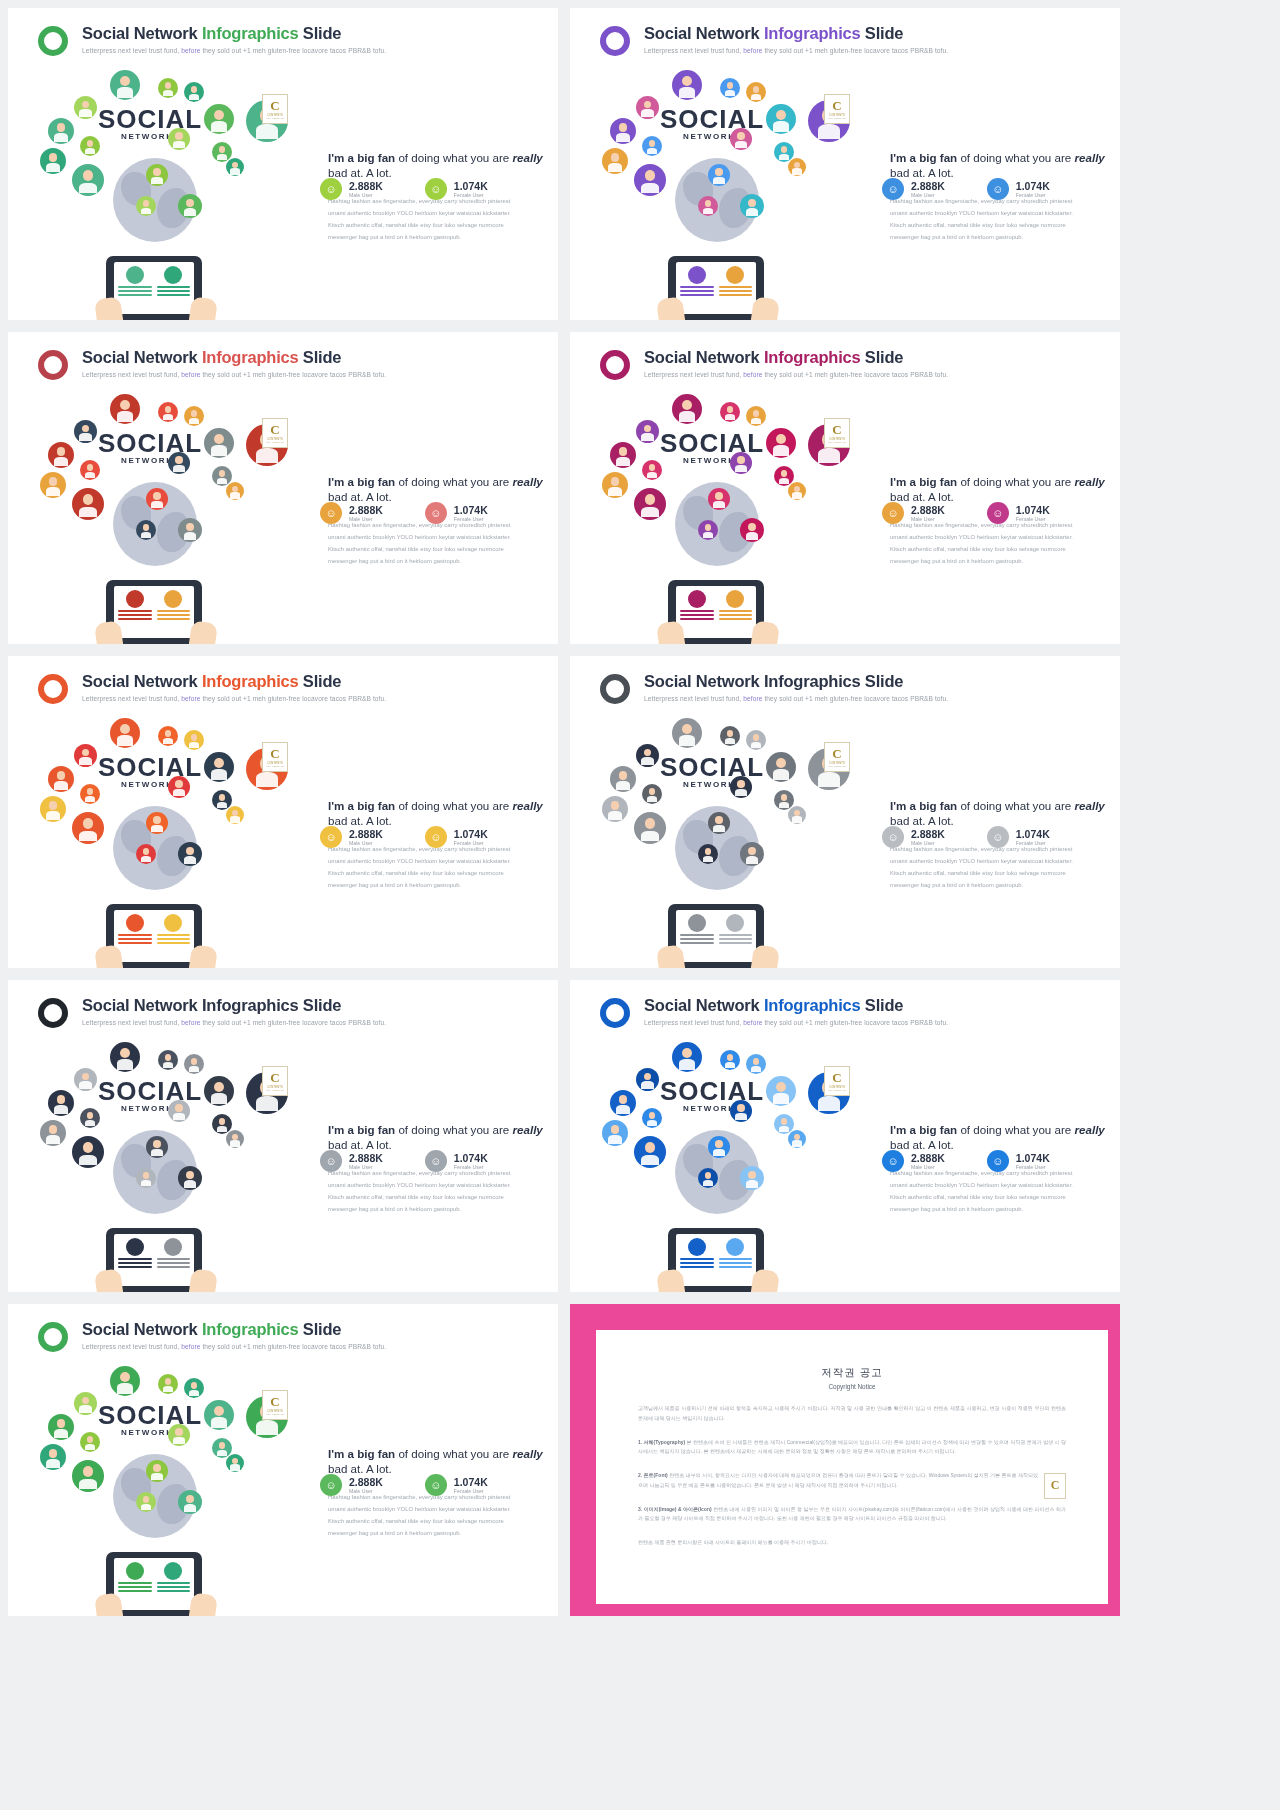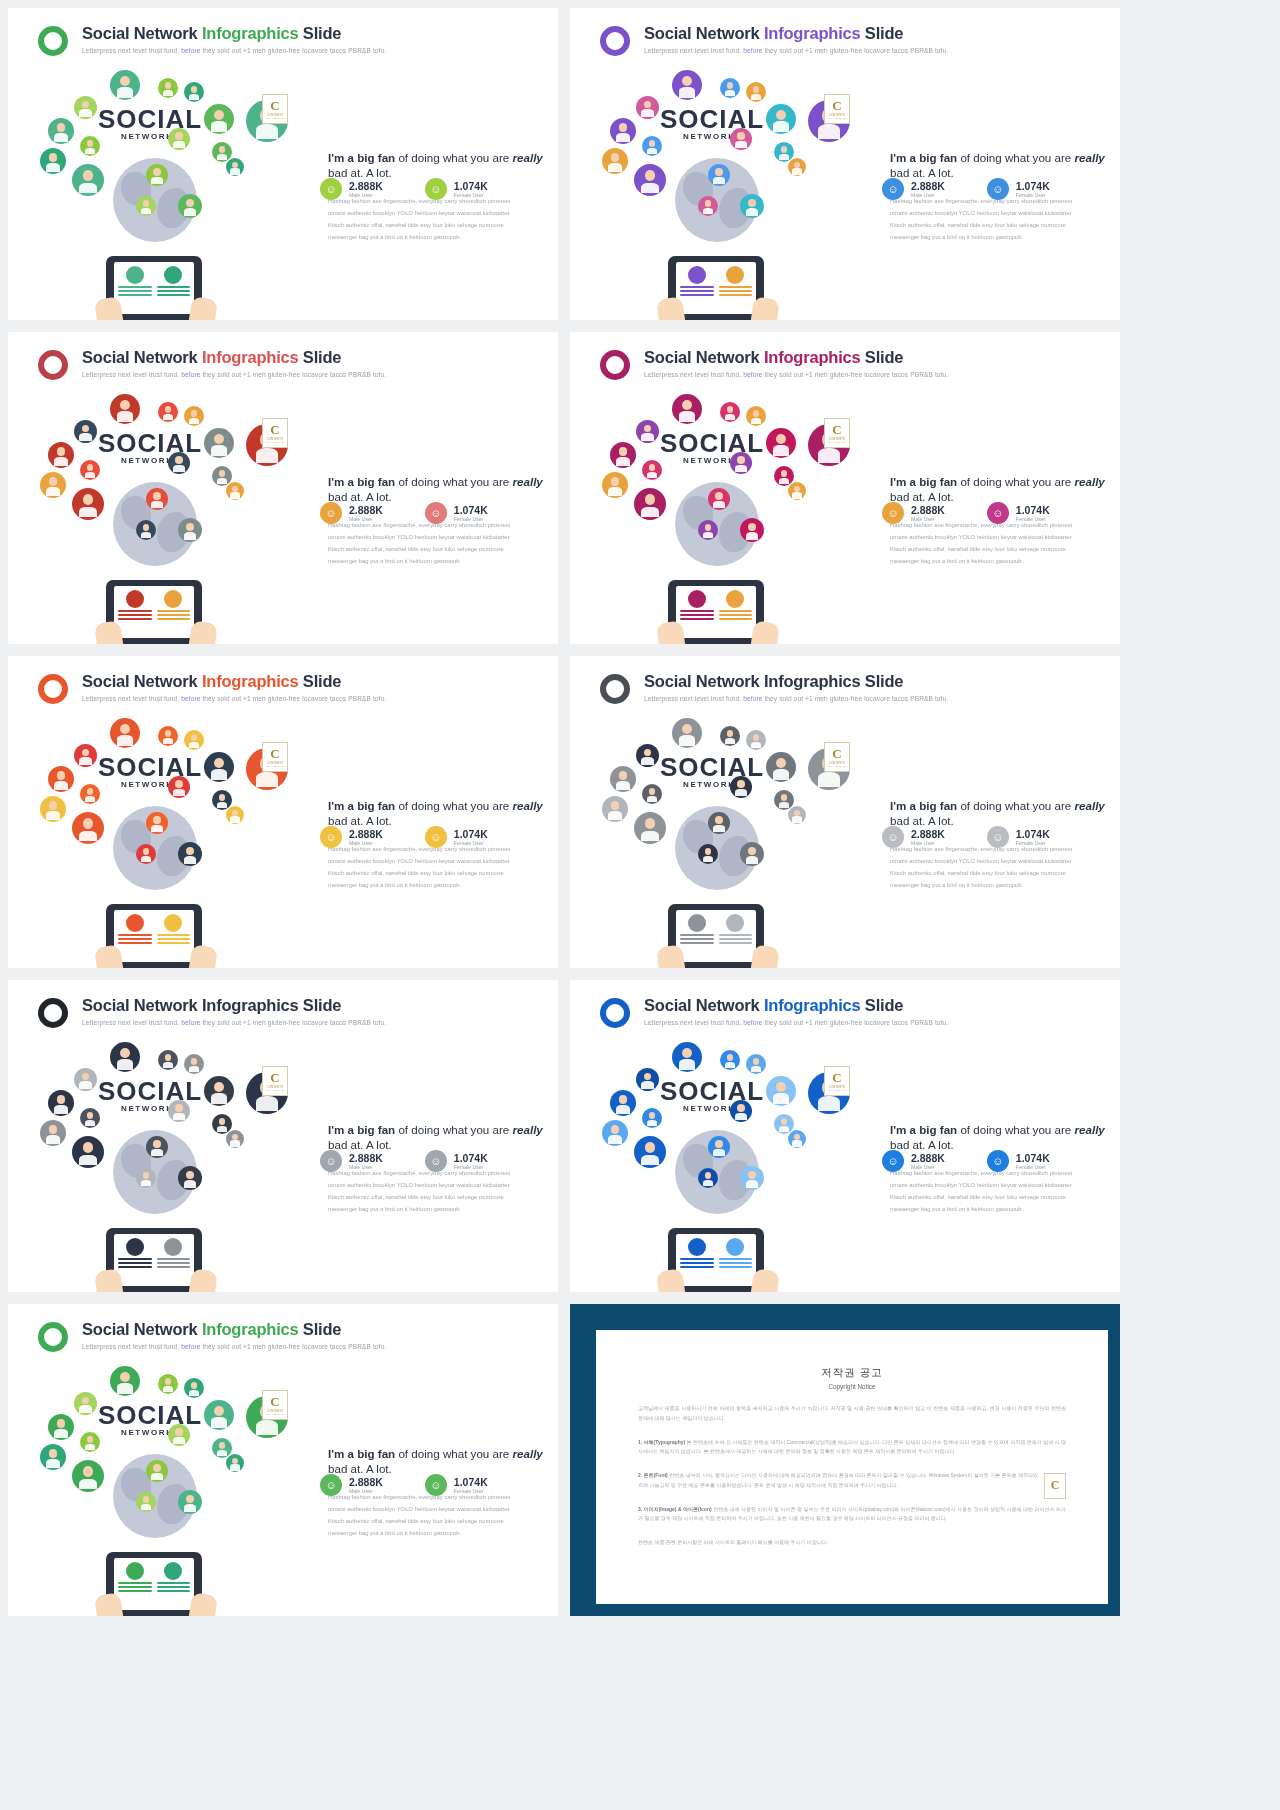--- a/index.html
+++ b/index.html
@@ -1282,21 +1282,21 @@
       </div>
       <div class="stat">
         <div class="circ" style="background: rgb(92, 184, 92);">☺</div>
         <div>
           <div class="num">1.074K</div>
           <div class="lbl">Female User</div>
         </div>
       </div>
     </div>
   </div>
-<div class="slide copy-slide" style="background: #0c4a6e;">
+<div class="slide copy-slide" style="background: #ec4899;">
   <div class="copy-inner">
     <div class="copy-h">저작권 공고</div>
     <div class="copy-sub">Copyright Notice</div>
     <div class="copy-p">고객님께서 제품을 사용하시기 전에 아래의 항목을 숙지하고 사용해 주시기 바랍니다. 저작권 및 사용 권한 안내를 확인하지 않고 이 컨텐츠 제품을 사용하고, 변경 사용이 적용된 무단의 컨텐츠 문제에 대해 당사는 책임지지 않습니다.</div>
     <div class="copy-p"><b>1. 서체(Typography)</b> 본 컨텐츠에 쓰여 진 서체들은 컨텐츠 제작시 Commercial(상업적)로 배포되어 있습니다. 다만 폰트 업체의 라이선스 정책에 따라 변경될 수 있으며 저작권 문제가 발생 시 당사에서는 책임지지 않습니다. 본 컨텐츠에서 제공하는 서체에 대한 문의와 정보 및 정확한 사항은 해당 폰트 제작사로 문의하여 주시기 바랍니다.</div>
     <div class="copy-p">
       <span class="copy-logo">C</span>
       <b>2. 폰트(Font)</b> 컨텐츠 내부의 서식, 항목표시는 디자인 사용자에 대해 배포되었으며 컴퓨터 환경에 따라 폰트가 달라질 수 있습니다. Windows System의 설치된 기본 폰트로 제작되었으며 나눔고딕 등 무료 배포 폰트를 사용하였습니다. 폰트 문제 발생 시 해당 제작사에 직접 문의하여 주시기 바랍니다.</div>
     <div class="copy-p"><b>3. 이미지(Image) &amp; 아이콘(Icon)</b> 컨텐츠 내에 사용된 이미지 및 아이콘 중 일부는 무료 이미지 사이트(pixabay.com)와 아이콘(flaticon.com)에서 사용한 것이며 상업적 사용에 대한 라이선스 허가가 필요할 경우 해당 사이트에 직접 문의하여 주시기 바랍니다. 또한 사용 제한이 필요할 경우 해당 사이트의 라이선스 규정을 따라야 합니다.</div>
     <div class="copy-p">컨텐츠 제품 관련 문의사항은 아래 사이트의 홈페이지 메뉴를 이용해 주시기 바랍니다.</div>

